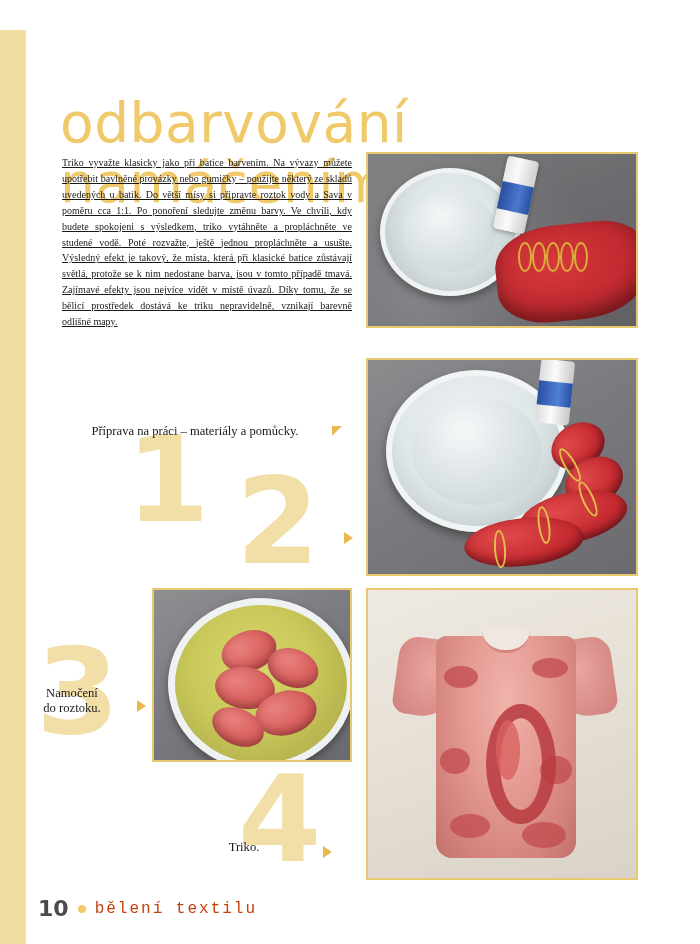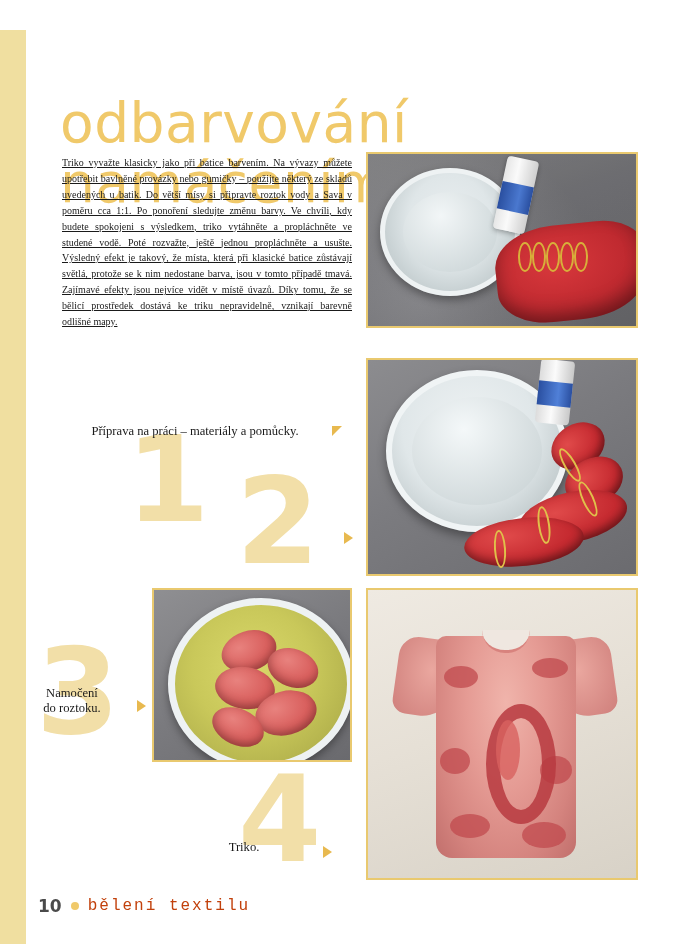--- a/index.html
+++ b/index.html
@@ -286,21 +286,21 @@
     position: absolute;
     left: 38px;
     top: 896px;
     display: flex;
     align-items: center;
     gap: 9px;
   }
   .footer .pagenum {
     font-family: "DejaVu Sans", sans-serif;
     font-weight: 700;
-    font-size: 17px;
+    font-size: 22px;
     color: #4a4a4a;
   }
   .footer .dot {
     width: 8px; height: 8px; border-radius: 50%;
     background: #f0c96a;
     display: inline-block;
   }
   .footer .label {
     font-family: Liberation Mono, monospace;
     font-size: 16px;

